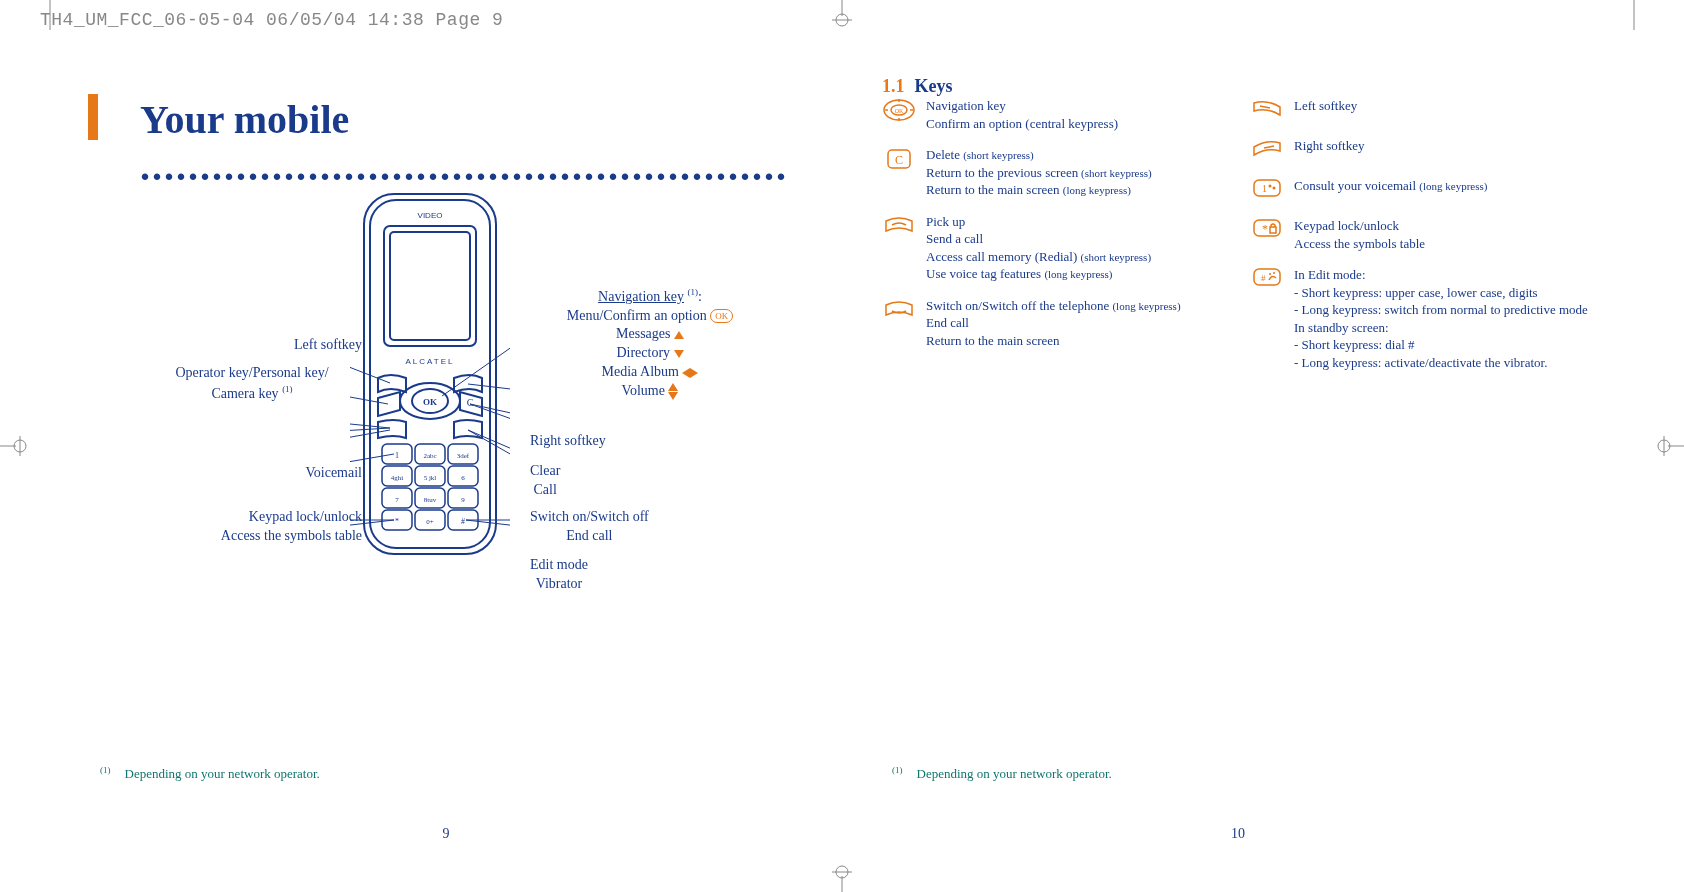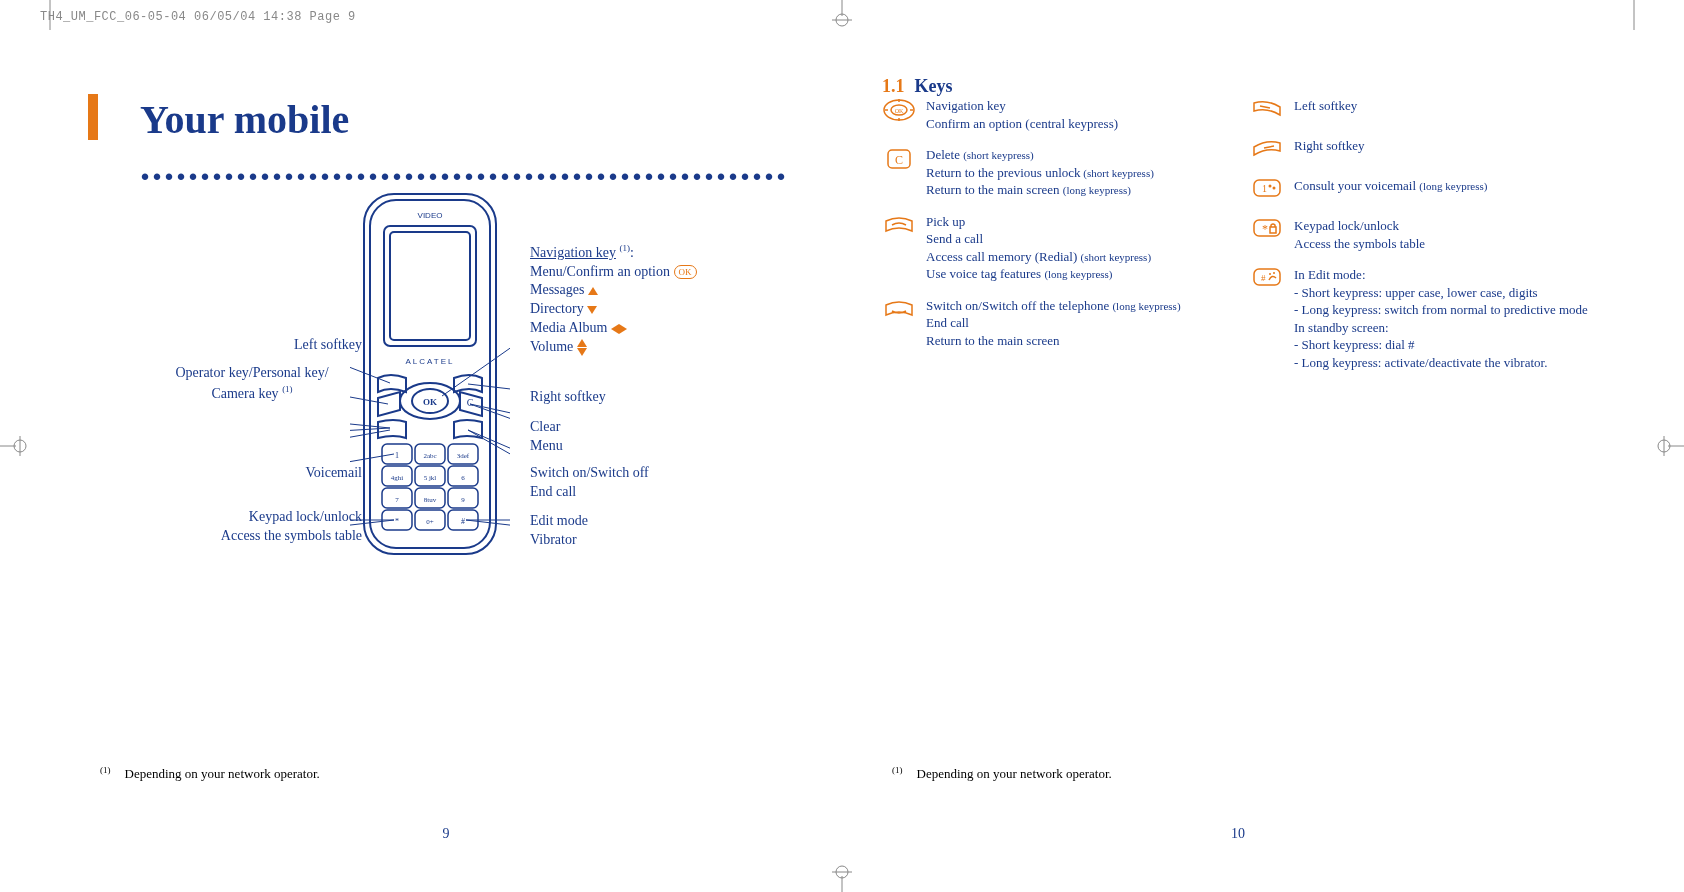--- a/index.html
+++ b/index.html
@@ -9,21 +9,21 @@
     background: #fff;
     font-family: Georgia, 'Times New Roman', serif;
     position: relative;
     color: #1a3a8a;
   }
   .header-line {
     position: absolute;
     top: 10px;
     left: 40px;
     font-family: 'Courier New', monospace;
-    font-size: 12px;
+    font-size: 18px;
     color: #888;
     letter-spacing: 0.5px;
   }
   .crop-marks {
     position: absolute;
     pointer-events: none;
   }
   .crop-top {
     top: 0; left: 50%; transform: translateX(-50%);
     width: 40px; height: 28px;
@@ -96,30 +96,30 @@
     height: 380px;
   }
 
   .callout {
     position: absolute;
     font-size: 14px;
     color: #1a3a8a;
     line-height: 1.35;
   }
   .callout-left { text-align: right; }
-  .callout-right { text-align: left; }
+  .callout-right { text-align: center; margin-top: 44px; }
   .callout .line2 { display: block; }
   .callout sup { font-size: 9px; }
 
   .footnote {
     position: absolute;
     bottom: 80px;
     left: 50px;
     font-size: 13px;
-    color: #000000;
+    color: #0f766e;
   }
   .footnote sup { font-size: 9px; margin-right: 14px; }
   .page-num {
     position: absolute;
     bottom: 20px;
     left: 50%;
     transform: translateX(-50%);
     font-size: 14px;
     color: #1a3a8a;
   }
@@ -257,21 +257,21 @@
         <span>Messages</span> <span class="tri tri-up"></span><br>
         <span>Directory</span> <span class="tri tri-down"></span><br>
         <span>Media Album</span> <span class="tri tri-left"></span><span class="tri tri-right"></span><br>
         <span>Volume</span> <span style="display:inline-block;vertical-align:middle;"><span class="tri tri-up" style="display:block;"></span><span class="tri tri-down" style="display:block;margin-top:1px;"></span></span>
       </div>
       <div class="callout callout-right" style="left:440px; top:202px;">
         <span>Right softkey</span>
       </div>
       <div class="callout callout-right" style="left:440px; top:232px;">
         <span>Clear</span>
-        <span class="line2">Menu</span>
+        <span class="line2">Call</span>
       </div>
       <div class="callout callout-right" style="left:440px; top:278px;">
         <span>Switch on/Switch off</span>
         <span class="line2">End call</span>
       </div>
       <div class="callout callout-right" style="left:440px; top:326px;">
         <span>Edit mode</span>
         <span class="line2">Vibrator</span>
       </div>
 
@@ -381,21 +381,21 @@
         </div>
         <div class="key-item">
           <div class="key-icon">
             <svg width="34" height="26">
                 <rect class="ki" x="6" y="4" width="22" height="18" rx="4"></rect>
                 <text x="17" y="18" font-size="12" fill="#e67817" text-anchor="middle">C</text>
               </svg>
           </div>
           <div class="key-text">
             <span class="t1"><span>Delete </span><span class="sub">(short keypress)</span></span>
-            <span class="t1"><span>Return to the previous unlock</span><span class="sub"> (short keypress)</span></span>
+            <span class="t1"><span>Return to the previous screen</span><span class="sub"> (short keypress)</span></span>
             <span class="t1"><span>Return to the main screen </span><span class="sub">(long keypress)</span></span>
           </div>
         </div>
         <div class="key-item">
           <div class="key-icon">
             <svg width="34" height="26">
                 <path class="ki" d="M4 8 Q17 2 30 8 L30 18 Q17 12 4 18 Z"></path>
                 <path class="ki" stroke-width="2" d="M10 12 Q17 8 24 12"></path>
               </svg>
           </div>

